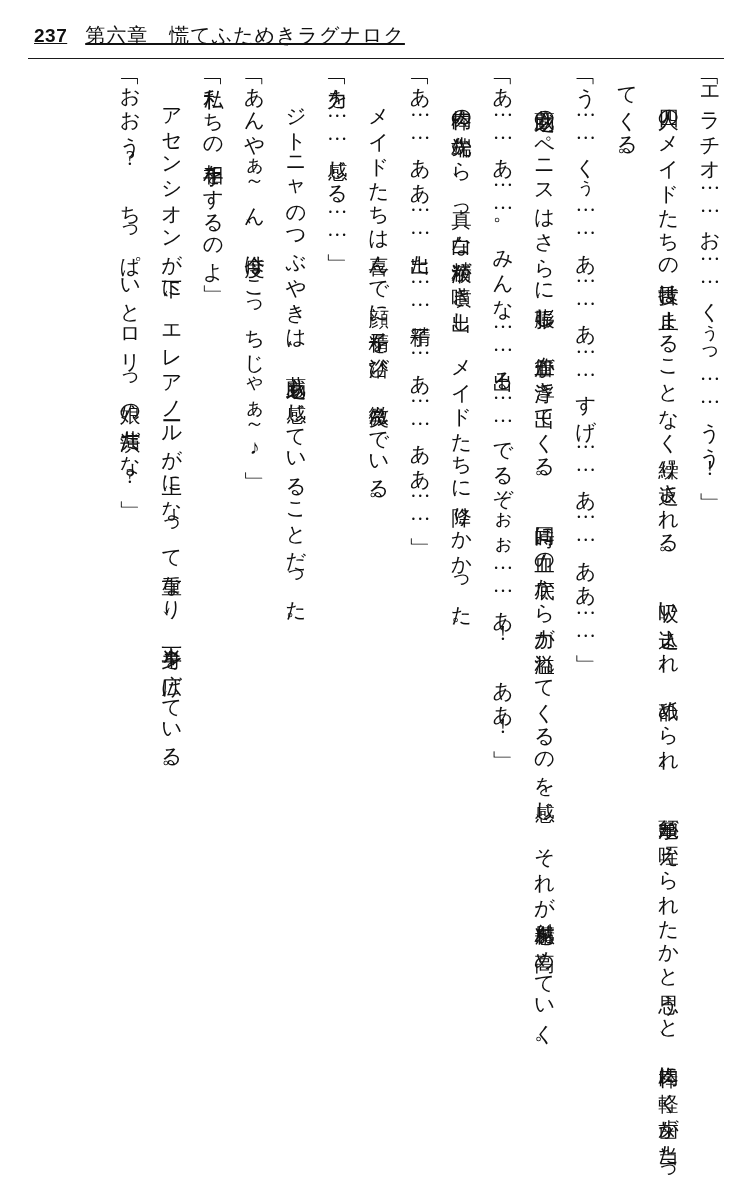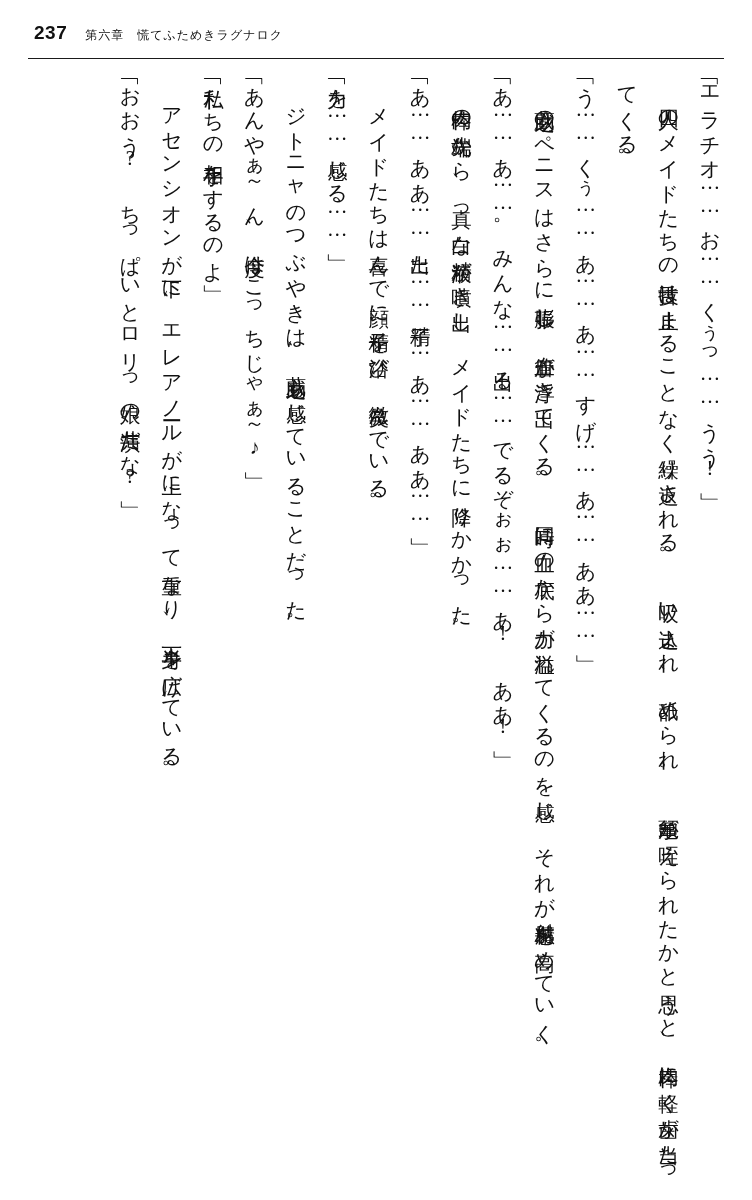--- a/index.html
+++ b/index.html
@@ -26,30 +26,31 @@
     position: absolute;
     top: 0;
     left: 0;
     width: 740px;
     height: 58px;
     box-sizing: border-box;
     padding: 22px 34px 0 34px;
     display: flex;
     align-items: baseline;
     gap: 18px;
+    text-decoration: underline;
   }
   #header .page-number {
     font-family: "Liberation Sans", sans-serif;
     font-weight: bold;
     font-size: 19px;
     letter-spacing: 0.5px;
   }
   #header .chapter {
     font-family: "Liberation Sans", sans-serif;
-    font-size: 12px;
+    font-size: 20px;
     letter-spacing: 1px;
   }
   #header-rule {
     position: absolute;
     top: 58px;
     left: 28px;
     width: 696px;
     height: 1px;
     background: #1a1a1a;
   }

